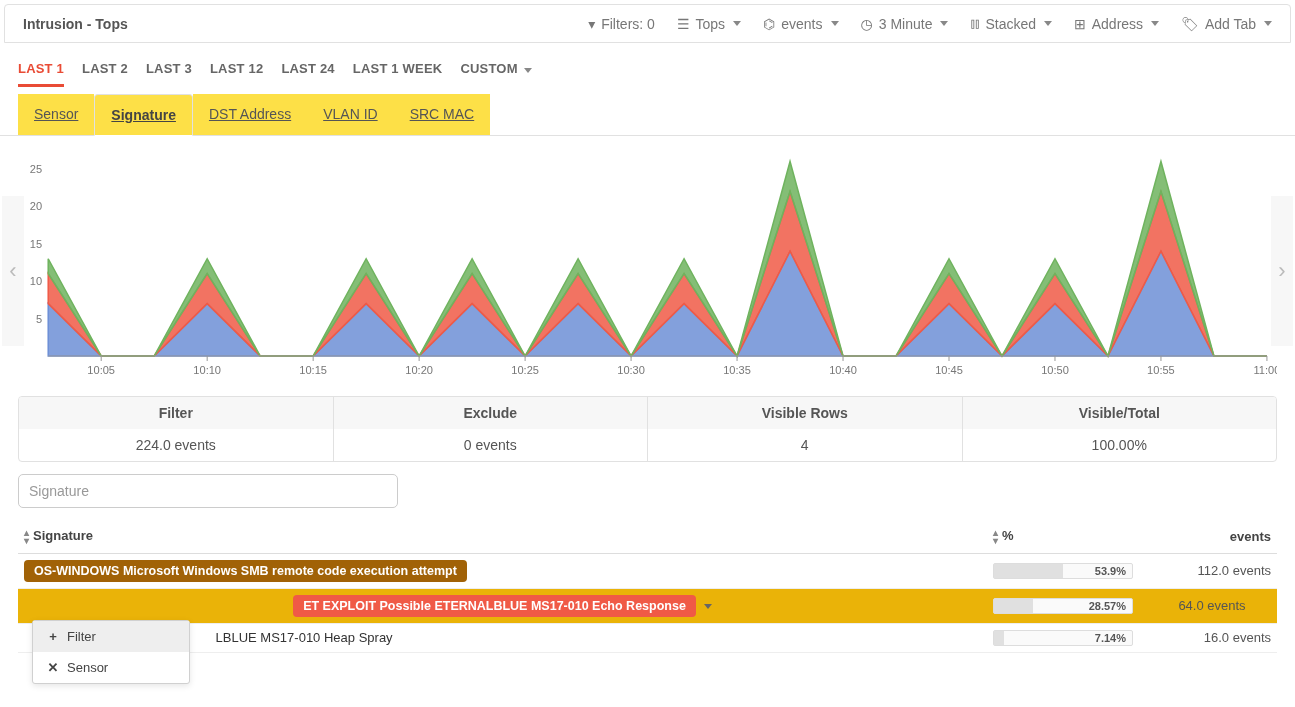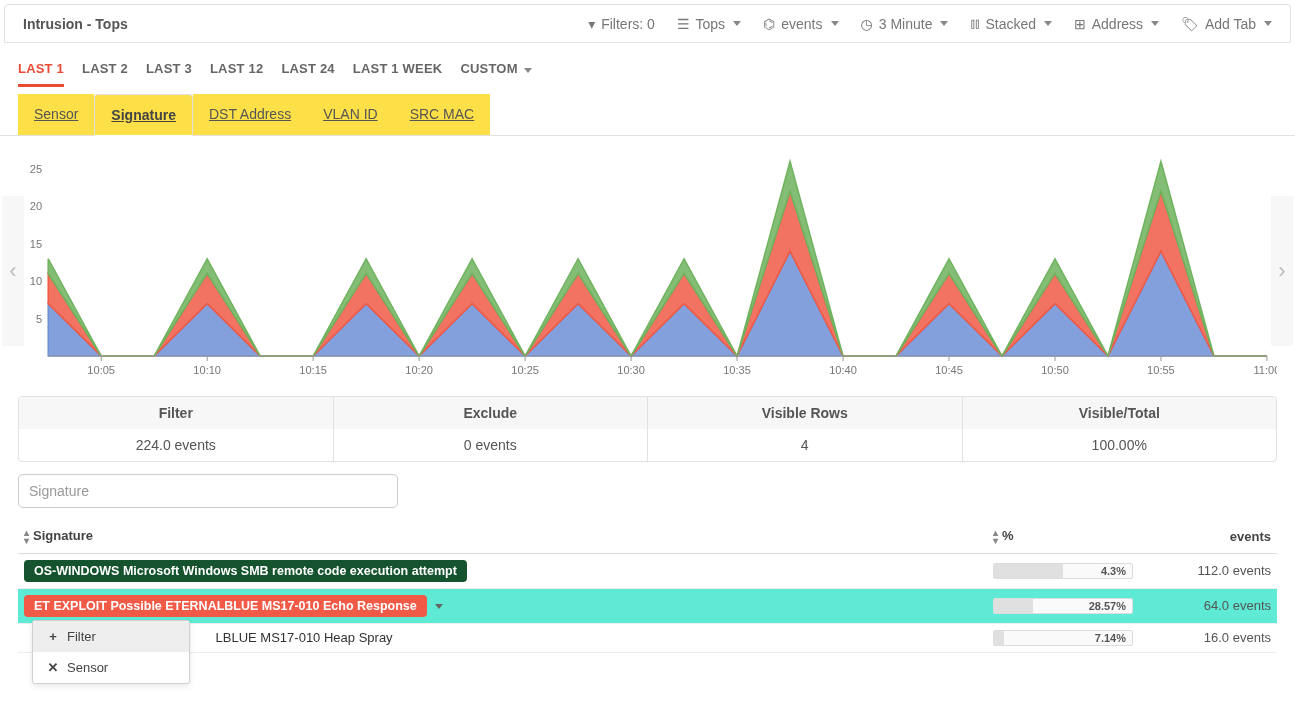--- a/index.html
+++ b/index.html
@@ -38,24 +38,24 @@
 .filter-input { width: 380px; padding: 8px 10px; border: 1px solid #ccc; border-radius: 5px; font-size: 14px; color: #333; }
 .filter-input::placeholder { color: #999; }
 
 .table { width: calc(100% - 36px); margin: 6px 18px 0 18px; border-collapse: collapse; }
 .table th { font-weight: 700; font-size: 13px; padding: 8px 6px; border-bottom: 1px solid #ddd; color: #444; }
 .table th.col-sig { text-align: left; }
 .table th.col-pct { text-align: left; width: 160px; }
 .table th.col-ev { text-align: right; width: 130px; }
 .sort-icon { color: #888; font-size: 10px; margin-right: 4px; display:inline-block; line-height:8px; vertical-align:middle;}
 .table td { padding: 6px 6px; border-bottom: 1px solid #eee; font-size: 13px; }
-.table tr.highlight td { background: #5eead4; }
+.table tr.highlight td { background: #eab308; text-align: center; }
 
 .pill { display: inline-block; padding: 4px 10px; border-radius: 4px; color: #fff; font-size: 12.5px; font-weight: 600; }
-.pill-blue { background: #14532d; }
+.pill-blue { background: #a16207; }
 .pill-red { background: #f05a46; }
 .pill-green { background: #6fb35e; }
 .pill-caret { display:inline-block; width:0;height:0;border-left:4px solid transparent;border-right:4px solid transparent;border-top:5px solid #666; margin-left:8px; vertical-align:middle;}
 
 .pct-bar-wrap { position: relative; width: 140px; height: 16px; background: #fafafa; border: 1px solid #ddd; border-radius: 2px; }
 .pct-bar-fill { position: absolute; left: 0; top: 0; bottom: 0; background: #e0e0e0; }
 .pct-bar-label { position: absolute; right: 6px; top: 0; bottom: 0; display: flex; align-items: center; font-size: 11px; color: #555; font-weight: 600; }
 
 td.ev-col { text-align: right; color: #555; }
 
@@ -199,21 +199,21 @@
       <th class="col-pct"><span class="sort-icon">▴<br>▾</span><span>%</span></th>
       <th class="col-ev"><span>events</span></th>
     </tr>
   </thead>
   <tbody id="table-body">
       <tr>
         <td><span class="pill pill-blue">OS-WINDOWS Microsoft Windows SMB remote code execution attempt</span></td>
         <td>
           <div class="pct-bar-wrap">
             <div class="pct-bar-fill" style="width: 50%;"></div>
-            <div class="pct-bar-label">4.3%</div>
+            <div class="pct-bar-label">53.9%</div>
           </div>
         </td>
         <td class="ev-col">112.0 events</td>
       </tr>
       <tr class="highlight">
         <td><span class="pill pill-red">ET EXPLOIT Possible ETERNALBLUE MS17-010 Echo Response</span><span class="pill-caret"></span></td>
         <td>
           <div class="pct-bar-wrap">
             <div class="pct-bar-fill" style="width: 28.57%;"></div>
             <div class="pct-bar-label">28.57%</div>

